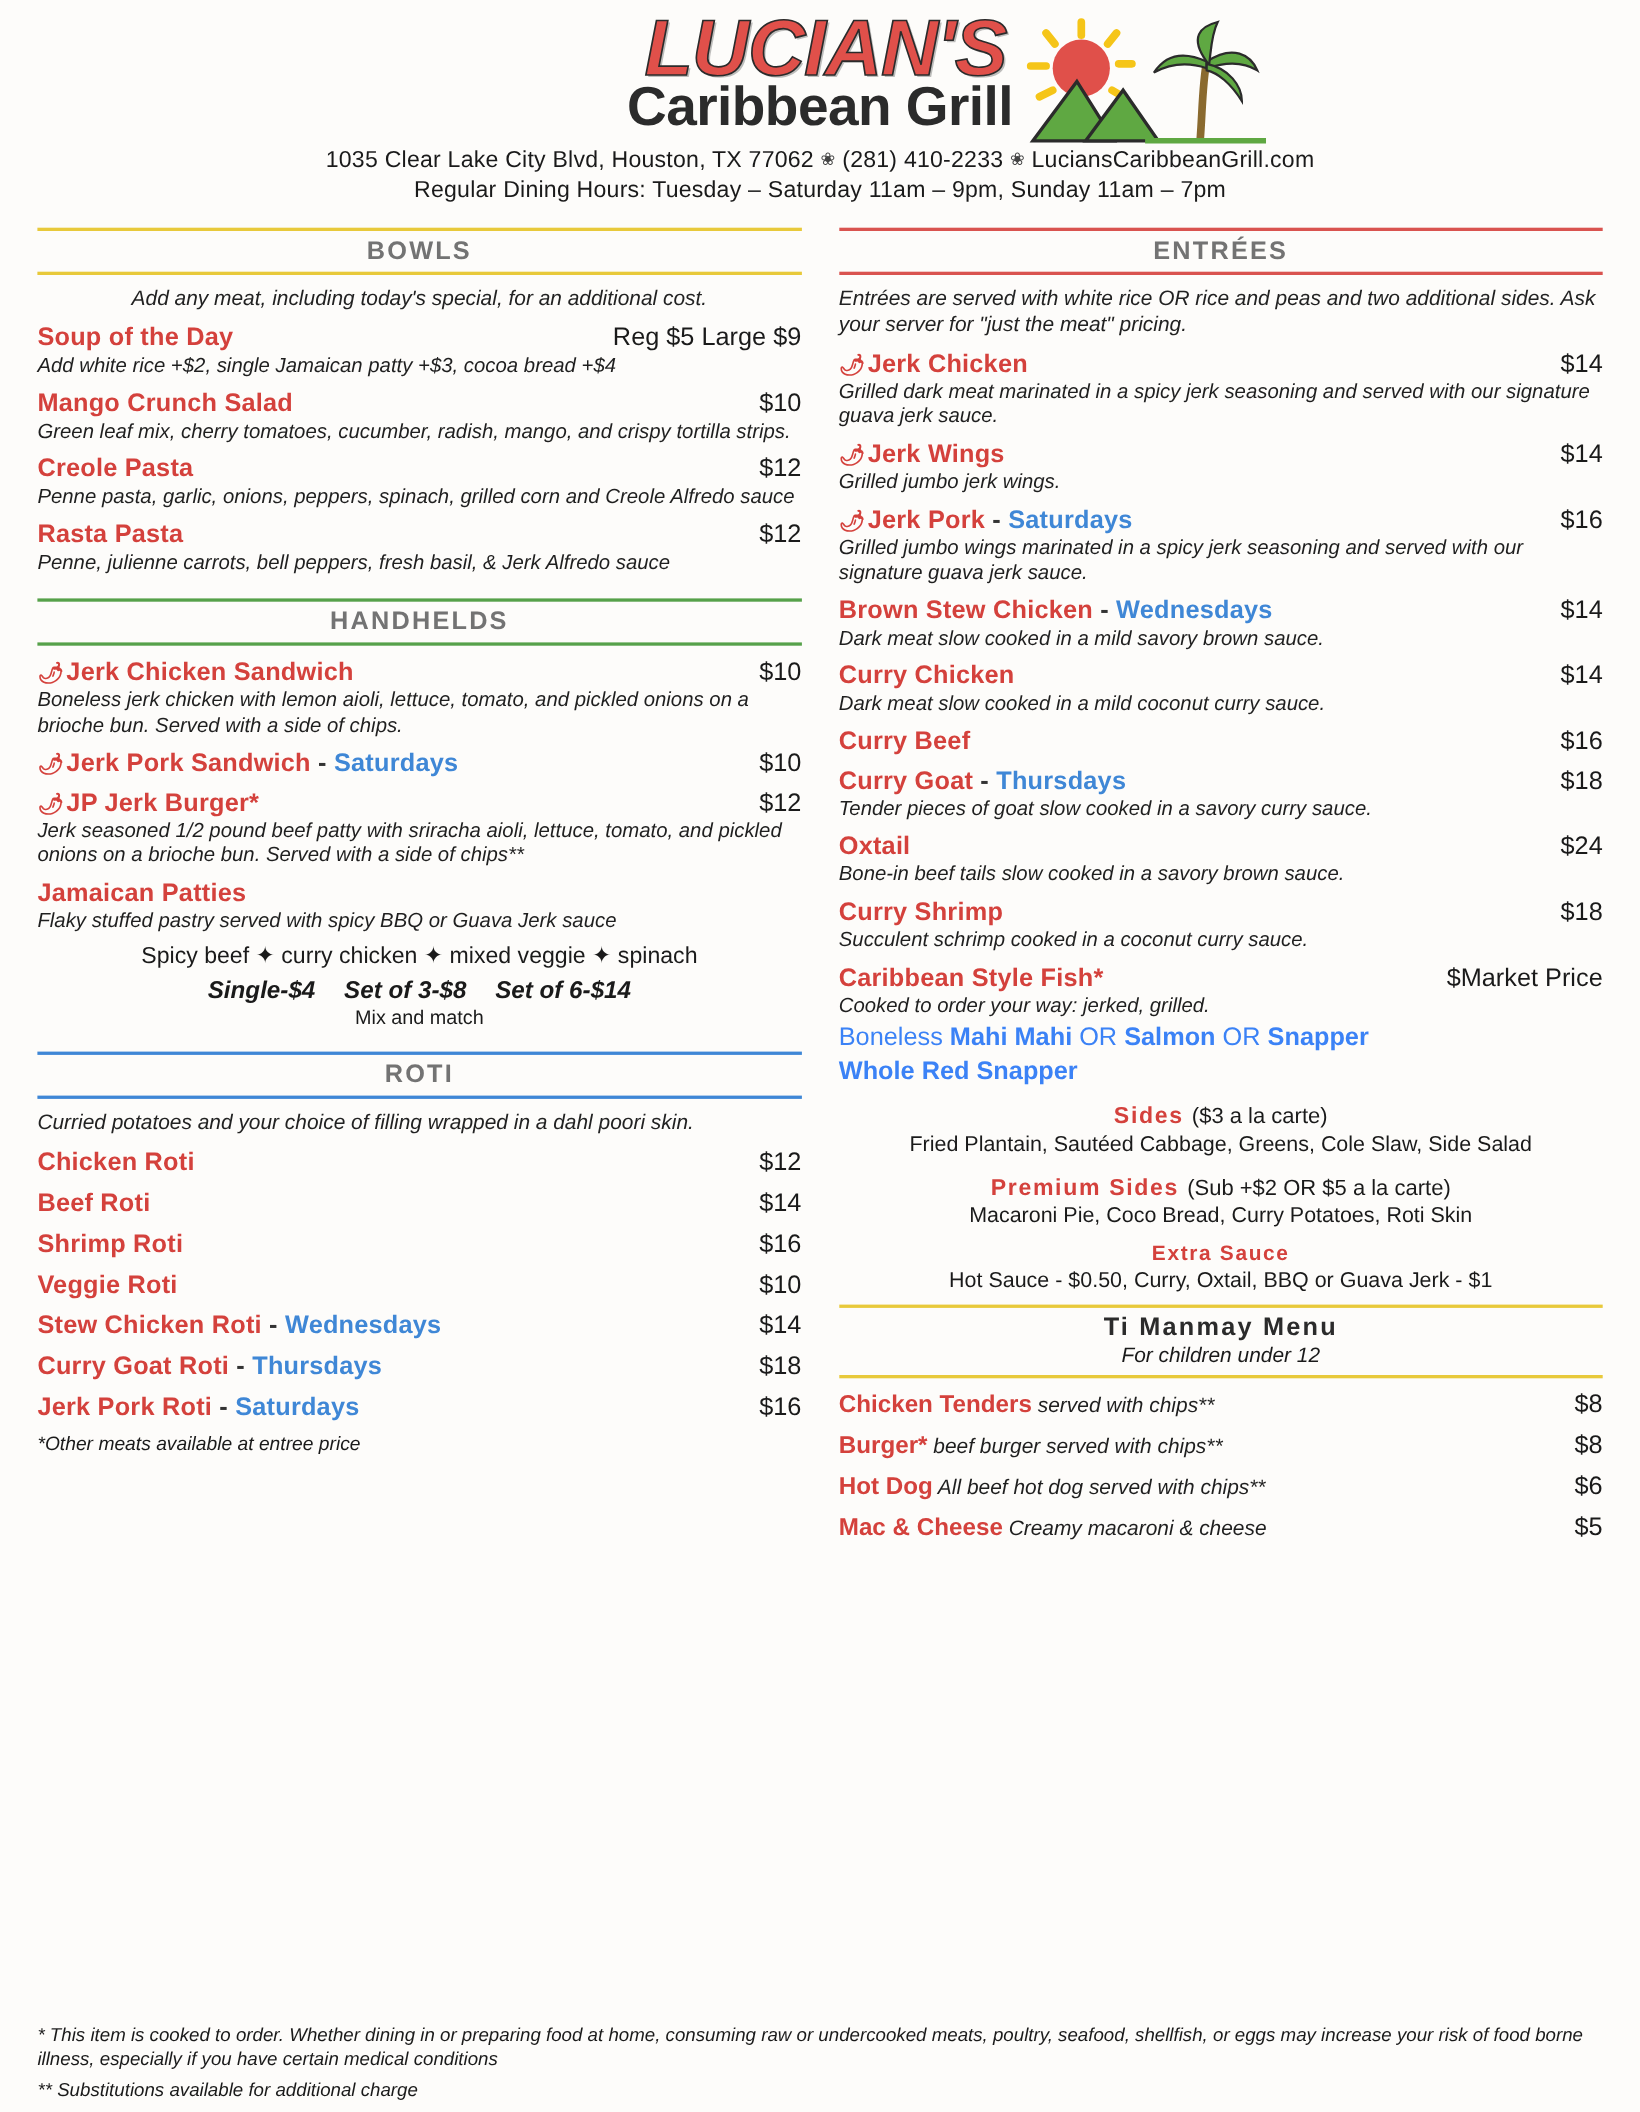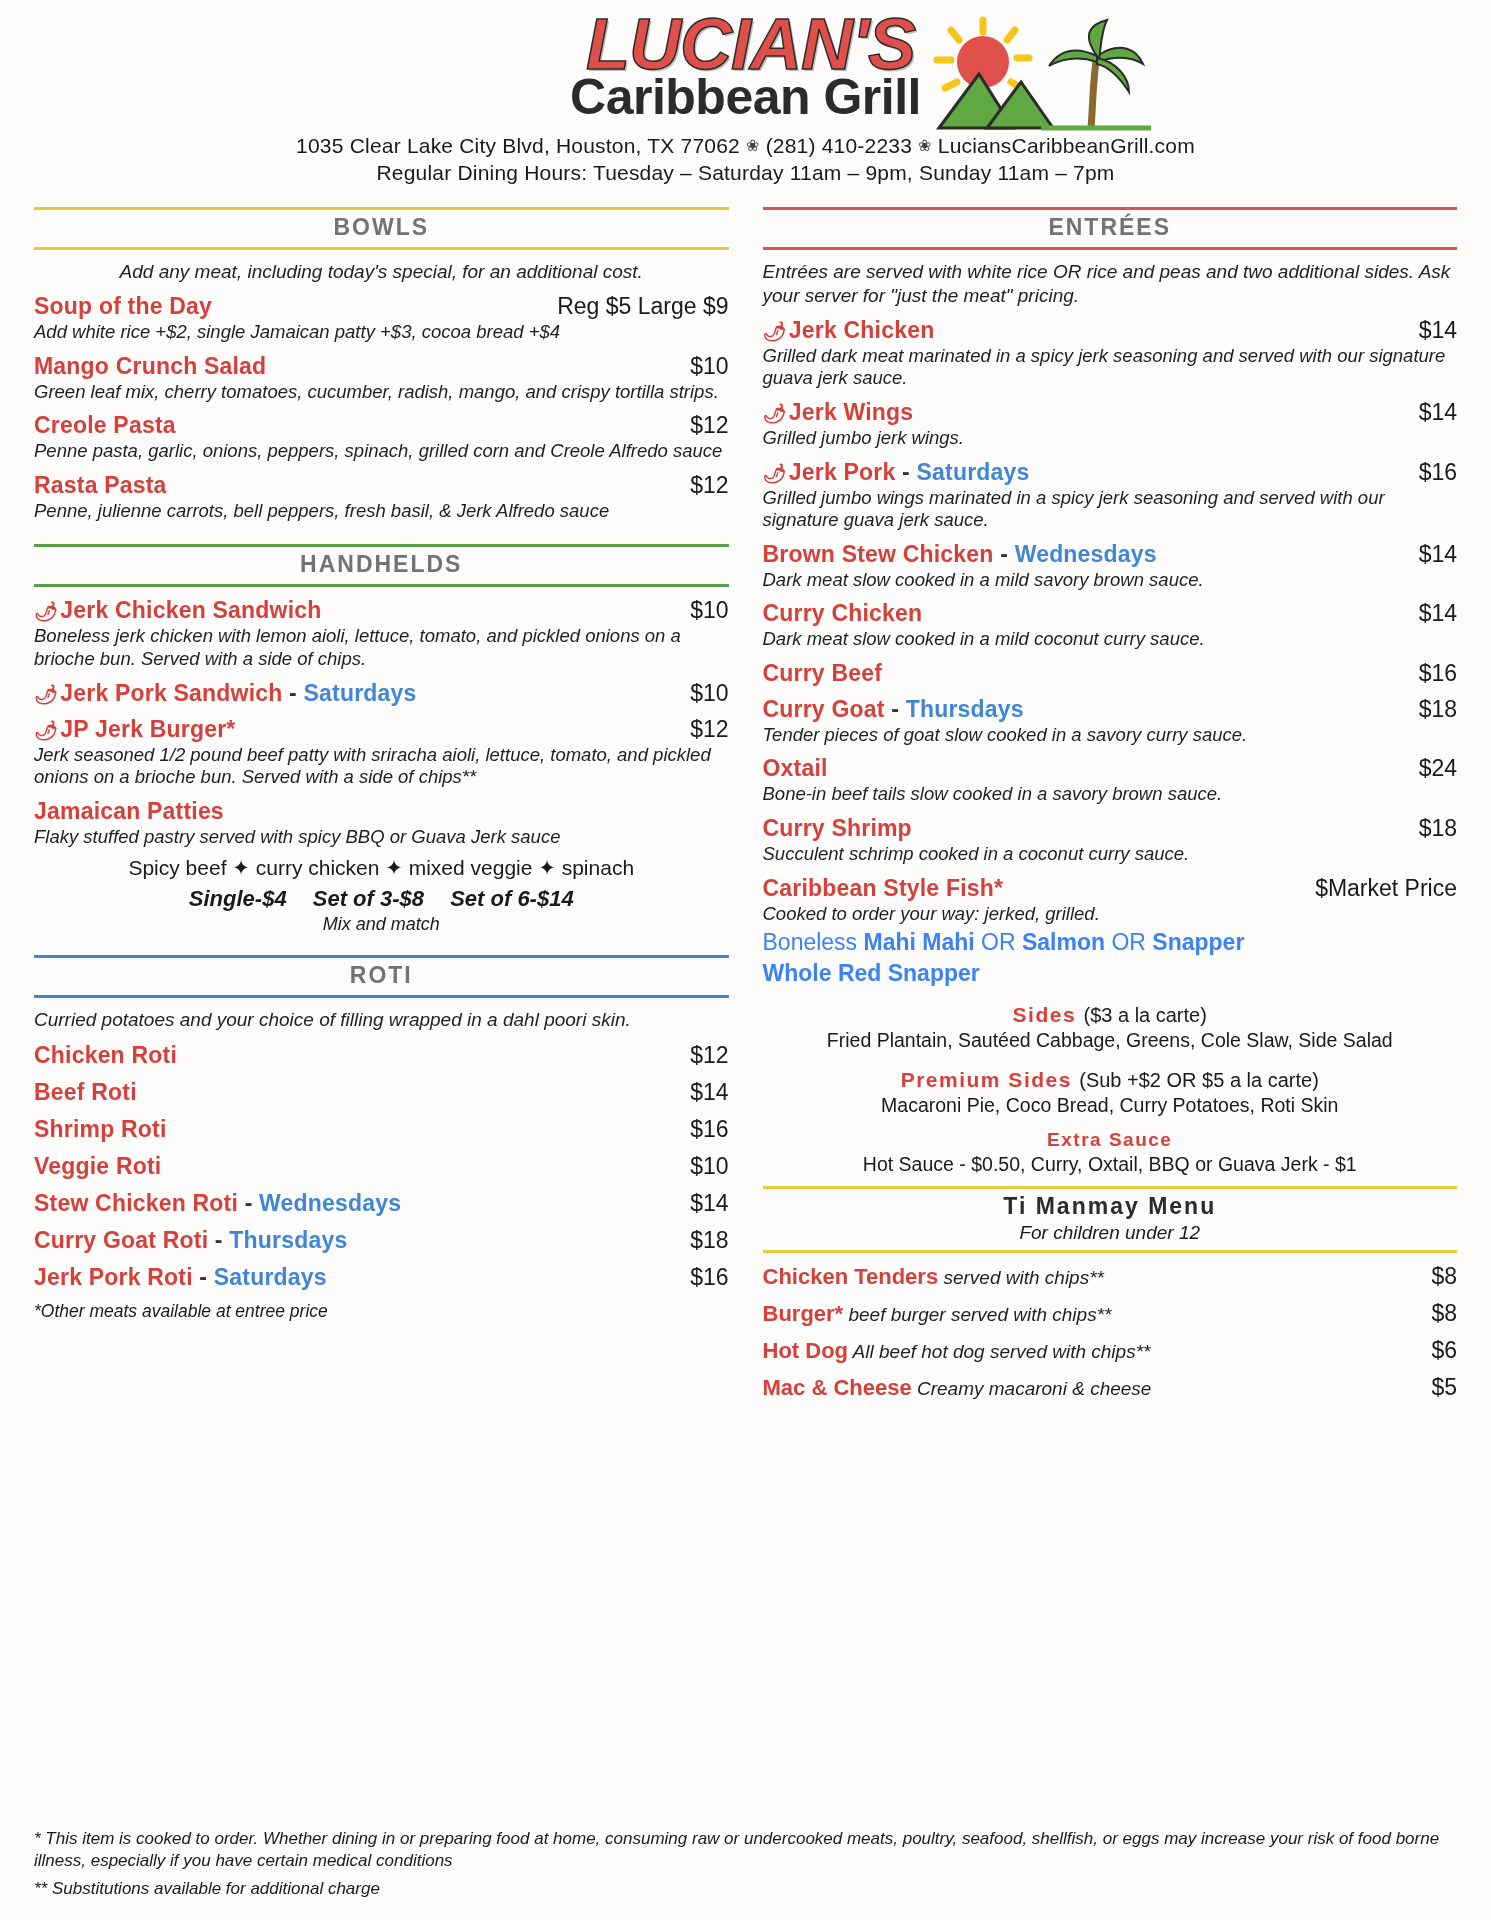--- a/index.html
+++ b/index.html
@@ -158,21 +158,20 @@
   .patties-prices{
     text-align:center;
     font-size:22px;
     font-weight:bold;
     margin-top:6px;
     color:#1a1a1a;
   }
   .patties-prices span{margin:0 10px;font-style:italic;}
   .mix{
     text-align:center;
-    font-style:italic;
     font-size:18px;
     margin-top:2px;
   }
 
   
   .roti-row{
     display:flex;
     justify-content:space-between;
     align-items:baseline;
     margin-top:10px;
@@ -234,21 +233,21 @@
     font-weight:bold;
     font-size:22px;
     color:#d4413c;
   }
 
   
   .disclaimer{
     position:absolute;
     left:34px;
     right:34px;
-    bottom:14px;
+    bottom:3px;
     font-style:italic;
     font-size:17px;
     line-height:1.3;
     color:#1a1a1a;
   }
   .disclaimer p{margin:0 0 6px;}
 </style>
 </head>
 <body>
 

